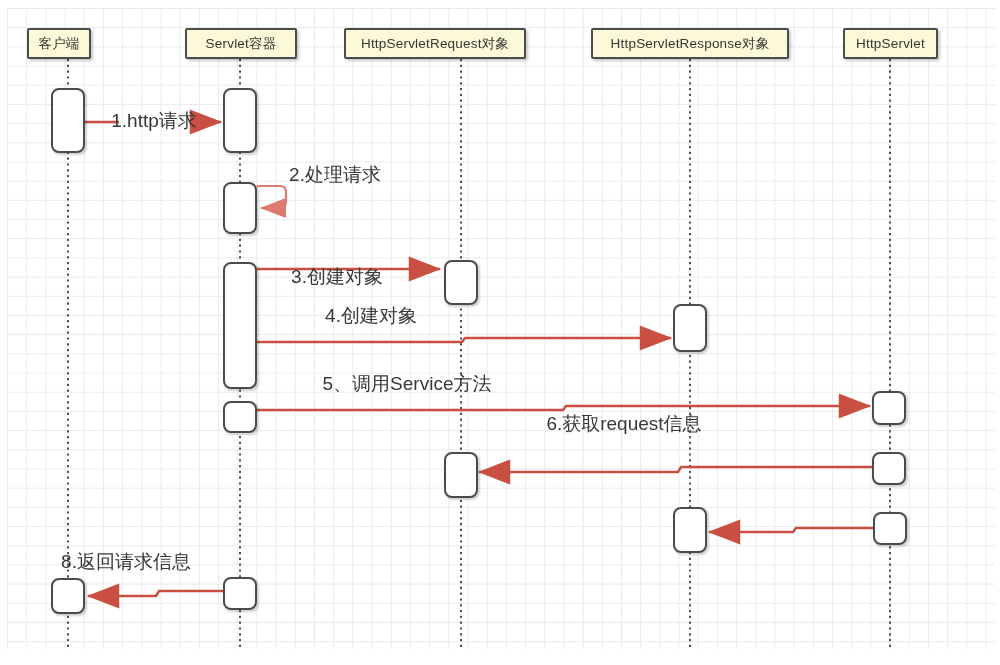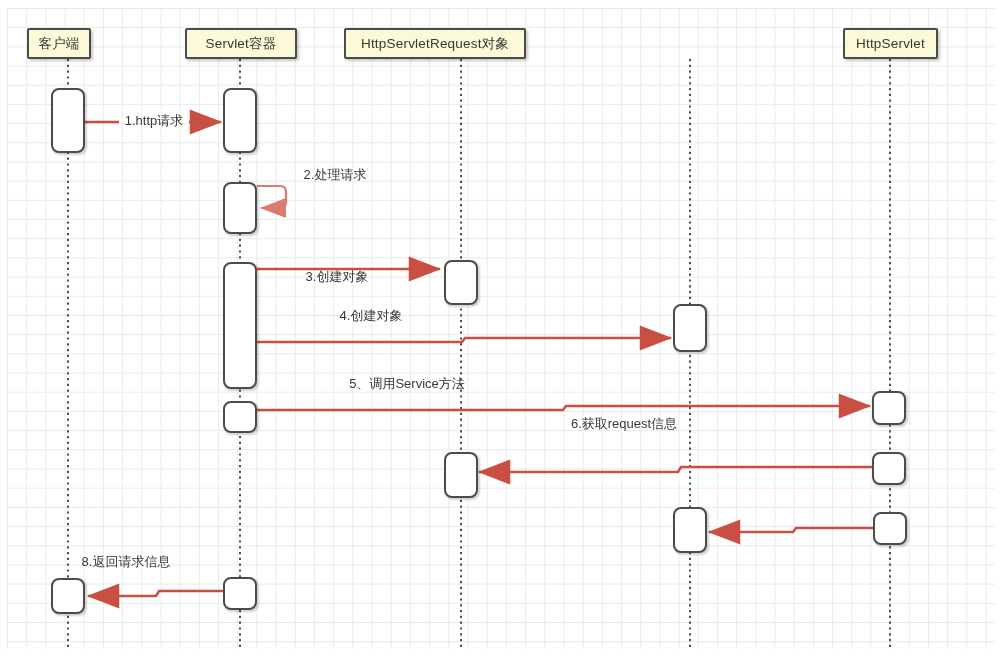--- a/index.html
+++ b/index.html
@@ -22,21 +22,21 @@
     display:flex;align-items:center;justify-content:center;
     font-size:13.5px;color:#363636;letter-spacing:0.2px;
   }
   .act{
     position:absolute;width:34px;box-sizing:border-box;background:#ffffff;
     border:2.5px solid #4b4b4b;border-radius:8px;
     box-shadow:1.5px 1.5px 2px rgba(0,0,0,0.18);
   }
   .msg{
     position:absolute;transform:translate(-50%,-50%);
-    white-space:nowrap;font-size:13px;color:#383838;text-align:center;line-height:18px;
+    white-space:nowrap;font-size:19px;color:#383838;text-align:center;line-height:18px;
   }
 </style>
 </head>
 <body>
 
 <div class="canvas">
 
   <div class="grid"></div>
 
   <svg class="layer" width="1000" height="665">
@@ -75,20 +75,23 @@
 
   <div class="actor" style="left:27px;width:64px;">
       <span>客户端</span>
     </div>
   <div class="actor" style="left:185px;width:112px;">
       <span>Servlet容器</span>
     </div>
   <div class="actor" style="left:344px;width:182px;">
       <span>HttpServletRequest对象</span>
     </div>
+  <div class="actor" style="left:591px;width:198px;">
+      <span>HttpServletResponse对象</span>
+    </div>
   <div class="actor" style="left:843px;width:95px;">
       <span>HttpServlet</span>
     </div>
 
   <div class="act" style="left:51px;top:88px;height:65px;"></div>
   <div class="act" style="left:223px;top:88px;height:65px;"></div>
   <div class="act" style="left:223px;top:182px;height:52px;"></div>
   <div class="act" style="left:223px;top:262px;height:127px;"></div>
   <div class="act" style="left:444px;top:260px;height:45px;"></div>
   <div class="act" style="left:673px;top:304px;height:48px;"></div>

